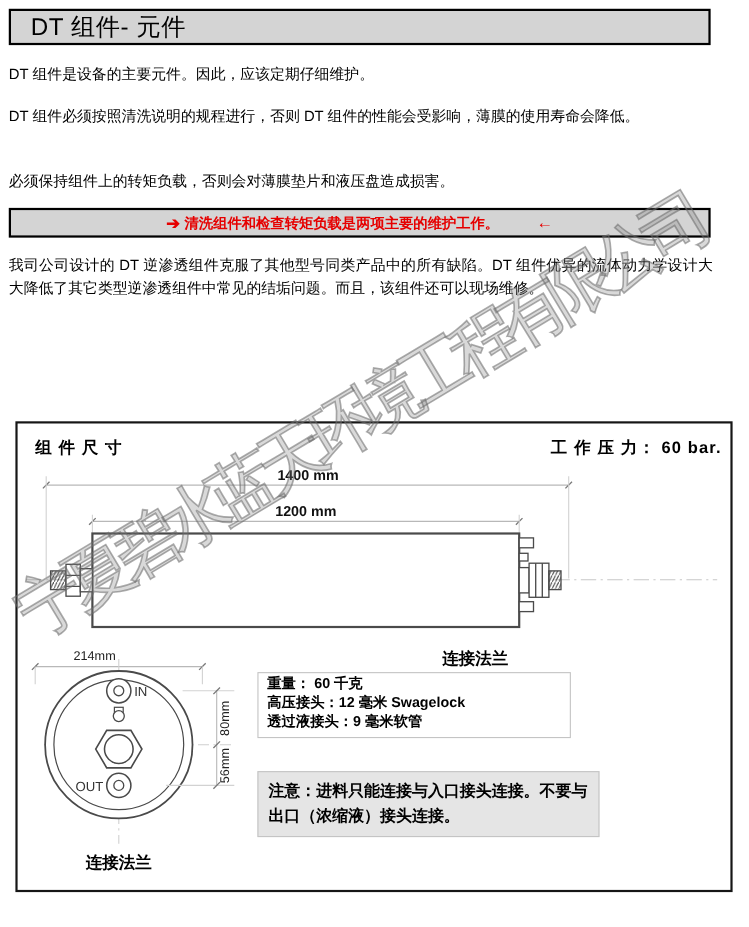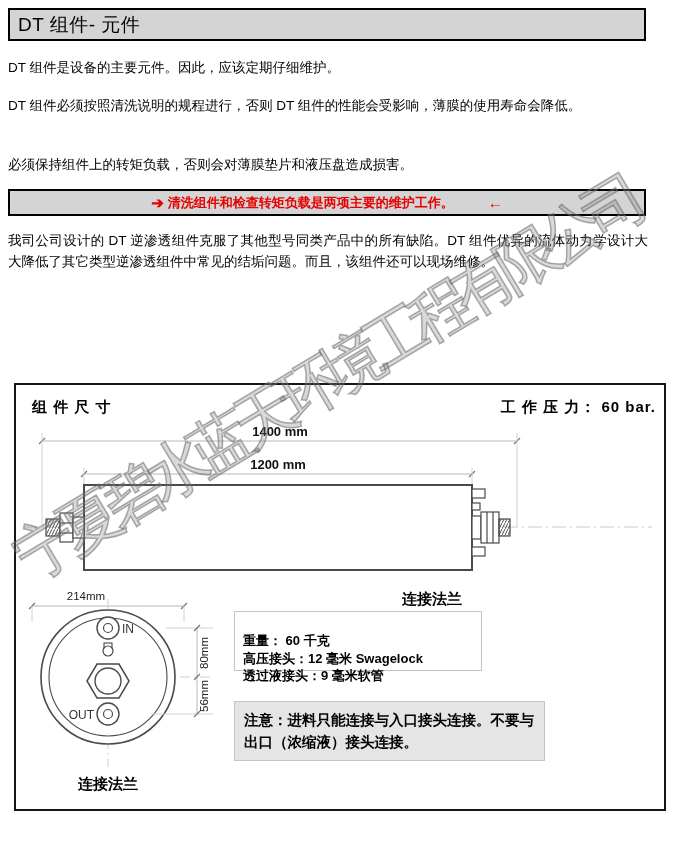--- a/index.html
+++ b/index.html
@@ -9,21 +9,21 @@
     font-family: "Liberation Sans", sans-serif;
     color: #000;
     position: relative;
     overflow: hidden;
   }
   .page { position: absolute; inset: 0; }
 
   .title-bar {
     position: absolute; left: 8px; top: 8px; width: 638px; height: 33px;
     background: #d4d4d4; border: 2px solid #000;
-    font-size: 19px; line-height: 29px; padding-left: 8px;
+    font-size: 22px; line-height: 29px; padding-left: 18px;
     letter-spacing: 0.5px;
   }
 
   .para {
     position: absolute; left: 8px; width: 640px;
     font-size: 13.5px; line-height: 21px; text-align: justify;
   }
   .p1 { top: 57px; }
   .p2 { top: 95px; }
   .p3 { top: 154px; }
@@ -53,23 +53,23 @@
     font-size: 15px; font-weight: bold; letter-spacing: 1px;
   }
   svg.diagram-art { position: absolute; left: 0; top: 0; }
   svg text { font-family: "Liberation Sans", sans-serif; }
   .dim-label { font-size: 13px; font-weight: bold; fill: #111; }
   .dim-label-sm { font-size: 11.5px; fill: #222; }
   .port-label { font-size: 12px; fill: #333; }
   .flange-label { font-size: 15px; font-weight: bold; fill: #000; }
 
   .spec-box {
-    position: absolute; left: 218px; top: 226px; width: 248px; height: 60px;
+    position: absolute; left: 218px; top: 226px; width: 285px; height: 60px;
     border: 1px solid #c4c4c4; background: #fff;
-    padding: 20px 8px;
+    padding: 0 8px;
     font-size: 13px; font-weight: bold; line-height: 17.5px;
   }
   .notice-box {
     position: absolute; left: 218px; top: 316px; width: 311px; height: 60px;
     border: 1px solid #c4c4c4; background: #e5e5e5;
     padding: 7px 9px 0 9px;
     font-size: 14.5px; font-weight: bold; line-height: 22px;
   }
 
   .watermark {

